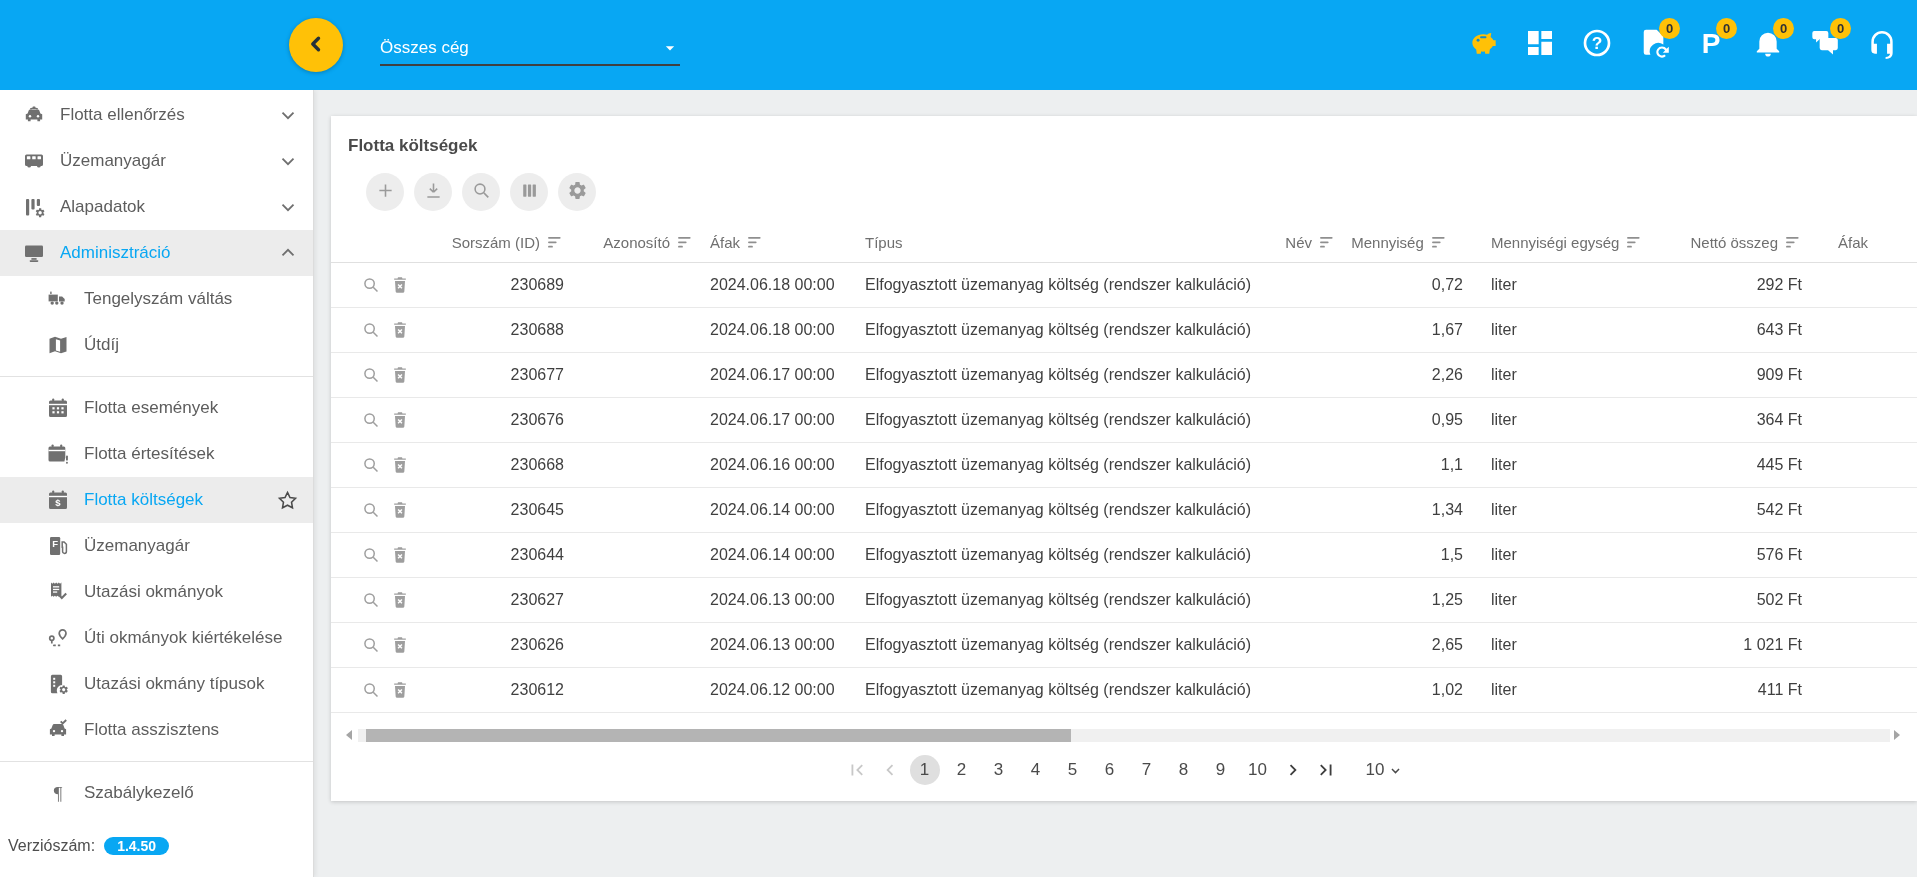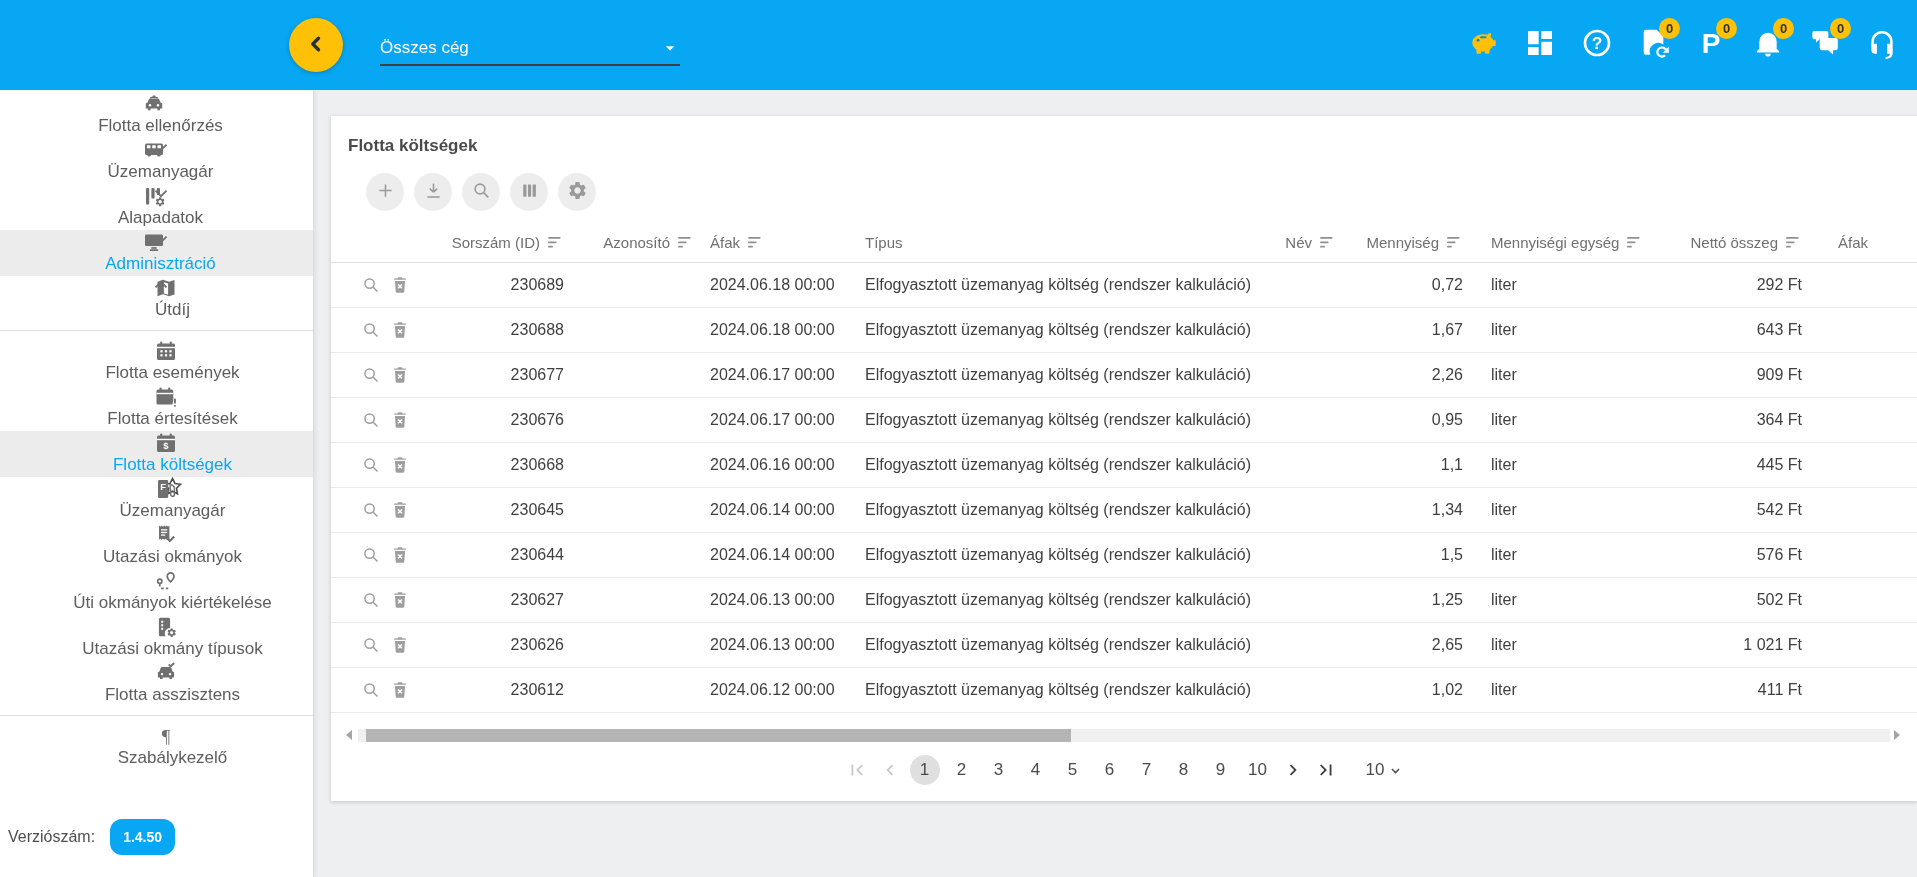--- a/index.html
+++ b/index.html
@@ -37,34 +37,34 @@
     display:flex;align-items:center;justify-content:center;
   }
 
   
   .sidebar{
     position:absolute;top:90px;left:0;bottom:0;width:314px;background:#fff;
     border-right:1px solid #dcdcdc;box-shadow:2px 0 4px rgba(0,0,0,.06);
     display:flex;flex-direction:column;z-index:4;
   }
   .side-nav{padding-top:2px;}
-  .side-item{height:46px;display:flex;align-items:center;padding:0 14px 0 22px;font-size:17px;color:#5d5d5d;cursor:pointer;flex-direction:column;}
+  .side-item{height:46px;display:flex;align-items:center;padding:0 14px 0 22px;font-size:17px;color:#5d5d5d;cursor:pointer;}
   .side-item .ico{width:24px;height:24px;margin-right:14px;color:#707070;flex:none;display:flex;}
   .side-item .ico svg{width:24px;height:24px;}
   .side-item.lvl2{padding-left:46px;}
   .side-item.bg{background:#ececec;}
   .side-item.active .lbl{color:var(--accent);}
   .grow{flex:1;}
   .chev{color:#6f6f6f;display:flex;}
   .chev svg{width:22px;height:22px;}
   .star{color:#4a4a4a;display:flex;}
   .star svg{width:23px;height:23px;}
   .side-divider{height:1px;background:#e2e2e2;margin:8px 0;}
   .version-row{margin-top:auto;padding:0 0 22px 8px;display:flex;align-items:center;font-size:16px;color:#4e4e4e;}
-  .version-badge{margin-left:15px;background:var(--accent);color:#fff;border-radius:12px;padding:10px 13px;font-size:14px;font-weight:bold;}
+  .version-badge{margin-left:9px;background:var(--accent);color:#fff;border-radius:12px;padding:1px 13px;font-size:14px;font-weight:bold;}
 
   
   .main{position:absolute;left:314px;top:90px;right:0;bottom:0;background:#edeff0;}
   .card{position:absolute;left:17px;top:26px;right:0;height:685px;background:#fff;box-shadow:0 1px 4px rgba(0,0,0,.18);overflow:hidden;}
   .card-title{padding:20px 0 0 17px;font-size:17px;font-weight:bold;color:#4a4a4a;}
   .toolbar{display:flex;gap:10px;padding:17px 0 0 35px;}
   .tool-btn{width:38px;height:38px;border-radius:50%;background:#ededed;border:none;color:#9a9a9a;display:flex;align-items:center;justify-content:center;cursor:pointer;}
   .tool-btn svg{width:21px;height:21px;}
 
   .table-wrap{margin-top:12px;width:1615px;}
@@ -73,21 +73,21 @@
   .sort-ic{margin-left:7px;color:#8f8f8f;display:flex;}
   .sort-ic svg{width:17px;height:13px;}
   .trow{display:flex;height:45px;align-items:center;border-bottom:1px solid #e9e9e9;font-size:16px;color:#3f3f3f;}
   .cell{overflow:hidden;white-space:nowrap;}
   .c-actions{width:90px;padding-left:30px;display:flex;align-items:center;}
   .c-id{width:155px;justify-content:flex-end;text-align:right;padding-right:12px;}
   .c-azon{width:130px;justify-content:flex-end;text-align:right;padding-right:12px;}
   .c-datum{width:155px;padding-left:4px;}
   .c-tipus{width:415px;padding-left:4px;}
   .c-nev{width:60px;justify-content:flex-end;text-align:right;}
-  .c-menny{width:145px;justify-content:flex-end;text-align:right;padding-right:18px;}
+  .c-menny{width:145px;justify-content:center;text-align:right;padding-right:18px;}
   .c-egyseg{width:180px;padding-left:10px;}
   .c-netto{width:155px;justify-content:flex-end;text-align:right;padding-right:14px;align-items:center;}
   .c-afa{width:130px;padding-left:22px;}
   .act-ic{width:20px;height:20px;color:#9e9e9e;display:inline-flex;margin-right:9px;cursor:pointer;}
   .act-ic svg{width:20px;height:20px;}
 
   .hscroll{margin:15px 14px 0 14px;height:14px;display:flex;align-items:center;}
   .hs-arrow{width:10px;height:10px;color:#a5a5a5;display:flex;flex:none;cursor:pointer;}
   .hs-arrow svg{width:8px;height:10px;}
   .hs-track{flex:1;height:13px;background:#f0f0f0;position:relative;margin:0 3px;}
@@ -250,20 +250,35 @@
             </svg>
           </span>
           <span class="lbl">Adminisztráció</span>
           <span class="grow"></span>
 
           <span class="chev">
             <svg viewBox="0 0 24 24" fill="none" stroke="currentColor" stroke-width="2">
               <path d="M6 14.5l6-6 6 6"></path>
             </svg>
           </span>
+        </div>
+        <div class="side-item lvl2">
+          <span class="ico">
+            <svg viewBox="0 0 24 24" fill="currentColor">
+              <rect x="4.2" y="4.6" width="1.4" height="2.4"></rect>
+              <path d="M2.6 7.6h9.2v6.8H2.6z"></path>
+              <path d="M13 9.4h3.1l2.6 2.6v2.4H13z"></path>
+              <circle cx="6.2" cy="16.1" r="1.7"></circle>
+              <circle cx="10.8" cy="16.1" r="1.7"></circle>
+              <circle cx="16" cy="16.1" r="1.7"></circle>
+            </svg>
+          </span>
+          <span class="lbl">Tengelyszám váltás</span>
+          <span class="grow"></span>
+
         </div>
         <div class="side-item lvl2">
           <span class="ico">
             <svg viewBox="0 0 24 24" fill="currentColor" fill-rule="evenodd">
               <path d="M9 3.8L3.5 5.7v14.5L9 18.3l6 2 5.5-1.9V3.9L15 5.8zm.9 2.4l4.2 1.4v11.2l-4.2-1.4z"></path>
             </svg>
           </span>
           <span class="lbl">Útdíj</span>
           <span class="grow"></span>
 

